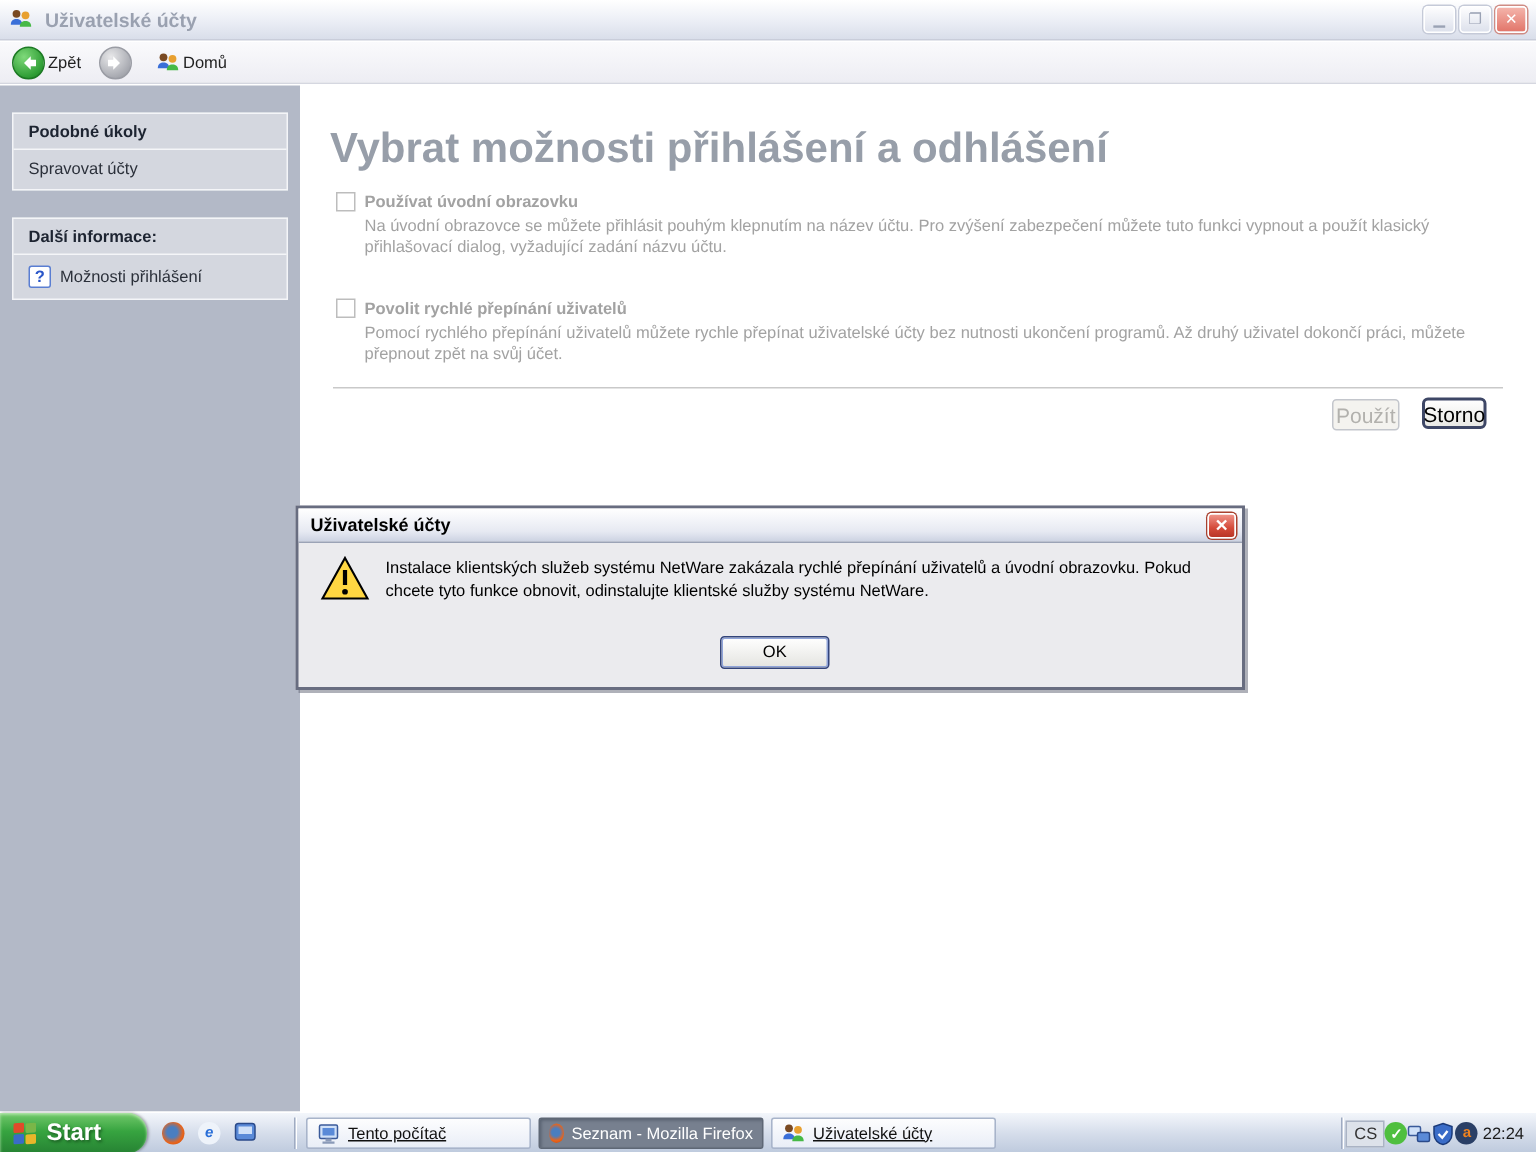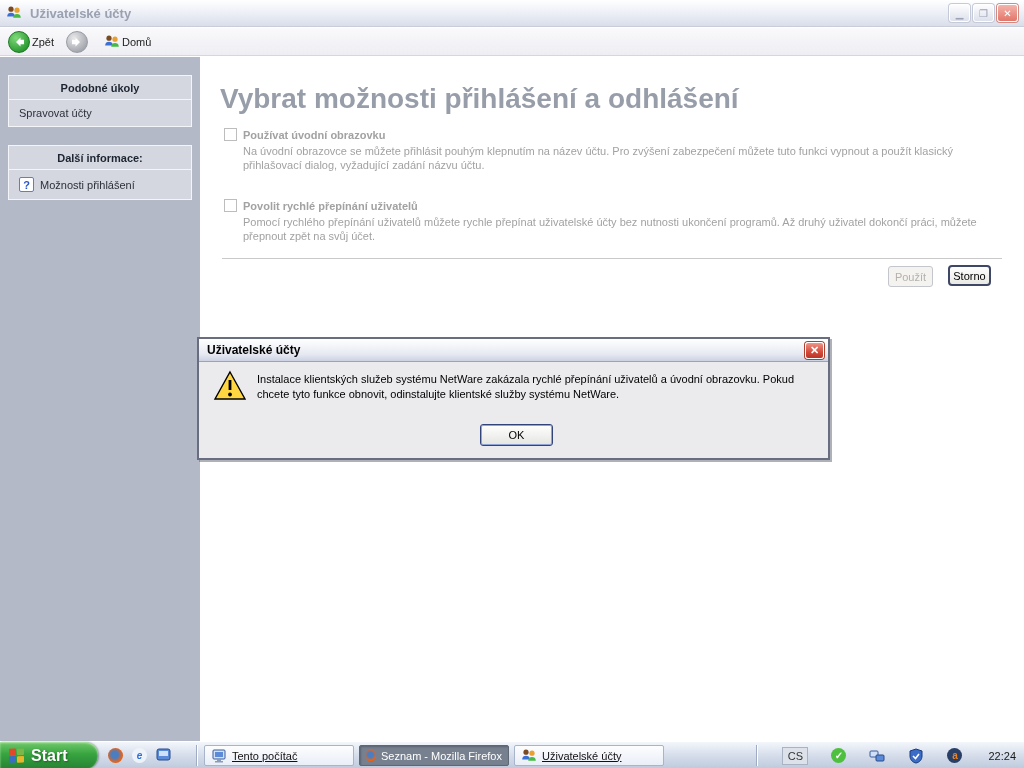--- a/index.html
+++ b/index.html
@@ -22,32 +22,32 @@
     display:flex; align-items:center; padding:0 8px; gap:2px; }
   .navcircle { width:22px; height:22px; border-radius:50%; display:flex; align-items:center; justify-content:center; }
   .navcircle.back { background:radial-gradient(circle at 35% 30%, #7fd97a, #2f9e35 70%, #1d7a24); border:1px solid #1d7a24; }
   .navcircle.fwd { background:radial-gradient(circle at 35% 30%, #e8e8ea, #a9abb2 70%, #8f9198); border:1px solid #9a9ca4; }
   .navcircle svg { display:block; }
   .toolbar .lbl { color:#222; margin-right:10px; }
 
   
   .sidebar { position:absolute; left:0; top:57px; width:200px; height:684px; background:#b3b9c7; }
   .sidebox { margin:18px 8px 0 8px; border:1px solid #f4f5f8; background:#d4d7df; }
-  .sidebox .hd { padding:6px 10px 5px; font-weight:bold; color:#1d2431; border-bottom:1px solid #f4f5f8;text-align:center; }
+  .sidebox .hd { padding:6px 10px 5px; font-weight:bold; color:#1d2431; border-bottom:1px solid #f4f5f8; }
   .sidebox .it { padding:7px 10px; color:#2b303a; display:flex; align-items:center; gap:6px; }
   .qicon { width:15px; height:15px; background:#fff; border:1px solid #5a7ed2; border-radius:2px;
     color:#2a56c8; font-weight:bold; font-size:11px; display:flex; align-items:center; justify-content:center; }
 
   .content { position:absolute; left:200px; top:57px; width:824px; height:684px; background:#fff; }
   .h1 { position:absolute; left:20px; top:26px; font-size:28px; font-weight:bold; color:#979ea9; }
   .optlabel { position:absolute; font-weight:bold; color:#a2a2a2; }
   .optdesc { position:absolute; color:#a2a2a2; width:762px; line-height:14px; }
   .cb { position:absolute; width:13px; height:13px; border:1px solid #bdbdbd; background:#fff; }
   .sep { position:absolute; left:22px; top:201px; width:780px; height:1px; background:#c9c9c9; }
-  .btnrow-btn { position:absolute; height:21px; border-radius:3px; font-size:11px;
+  .btnrow-btn { position:absolute; height:21px; border-radius:3px; font-size:14px;
     display:flex; align-items:center; justify-content:center; font-family:"Liberation Sans",sans-serif; }
   .btn-apply { left:688px; top:209px; width:45px; background:#f4f3ef; border:1px solid #c3c6cc; color:#b2b1ad; }
   .btn-cancel { left:748px; top:208px; width:43px; background:linear-gradient(#fefefe,#e9e9e5);
     border:2px solid #3e4766; border-radius:4px; color:#000; }
 
   
   .dialog { position:absolute; left:197px; top:337px; width:633px; height:123px;
     background:#ebebee; border:2px solid #686d80; box-shadow:2px 2px 0 rgba(95,100,115,.5); }
   .dlg-title { height:23px; background:linear-gradient(#ffffff,#e6e9f2 70%,#ccd2e2);
     border-bottom:1px solid #9ba3b6; display:flex; align-items:center; padding:0 4px 0 8px; }
@@ -70,21 +70,21 @@
     background:linear-gradient(#72c96b,#37a440 45%,#268233); border-radius:0 13px 13px 0;
     box-shadow:inset 0 1px 2px #b8e8b0, 1px 0 2px rgba(0,0,0,.35);
     display:flex; align-items:center; gap:6px; padding-left:8px; }
   .startbtn .st { color:#fff; font-weight:bold; font-size:16px; text-shadow:1px 1px 2px #1c5f23; }
   .quick { position:absolute; left:108px; top:5px; display:flex; gap:9px; align-items:center; }
   .qsep { position:absolute; left:196px; top:3px; width:1px; height:21px; background:#9fabc2; box-shadow:1px 0 0 #fff; }
   .taskbtn { position:absolute; top:3px; width:150px; height:21px; border-radius:2px;
     display:flex; align-items:center; gap:5px; padding:0 6px; overflow:hidden; white-space:nowrap; }
   .taskbtn.lite { background:linear-gradient(#fdfdfe,#e9eef7); border:1px solid #a8b4ca; color:#111;text-decoration:underline; }
   .taskbtn.dark { background:#77808f; border:1px solid #5e6775; box-shadow:inset 1px 1px 2px #5a6372; color:#fff;justify-content:flex-end; }
-  .tray { position:absolute; right:0; top:0; height:27px; display:flex; align-items:center; gap:23px; padding-right:8px; }
+  .tray { position:absolute; right:0; top:0; height:27px; display:flex; align-items:center; gap:0; padding-right:8px; }
   .traysep { width:1px; height:21px; background:#9fabc2; box-shadow:1px 0 0 #fff; margin-right:2px; }
   .csbox { width:26px; height:18px; background:#dde2ea; border:1px solid #aab3c4; color:#333;
     display:flex; align-items:center; justify-content:center; }
   .clock { color:#1a1a1a; font-size:11px; margin-left:3px; }
   .ticon { width:16px; height:16px; display:block; }
   .tico-round { width:15px; height:15px; border-radius:50%; display:flex; align-items:center; justify-content:center; font-size:10px; font-weight:bold; }
 </style>
 </head>
 <body>
 

